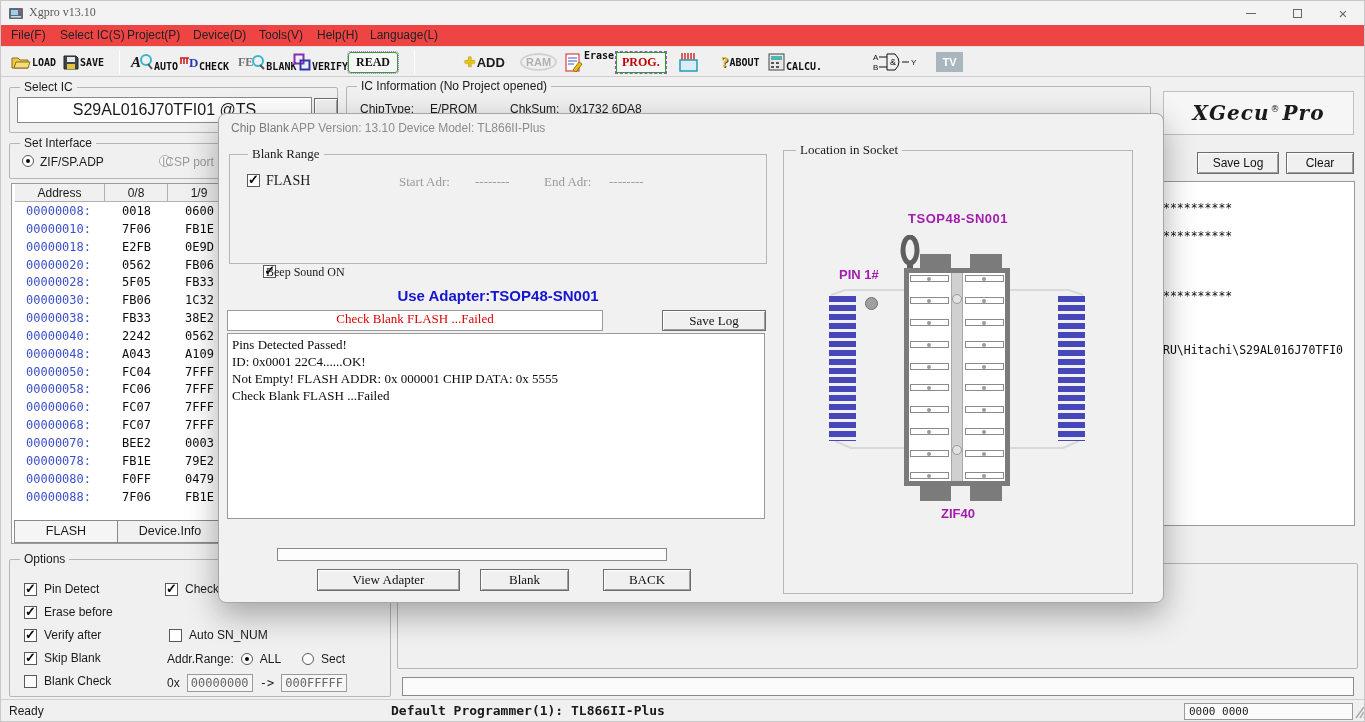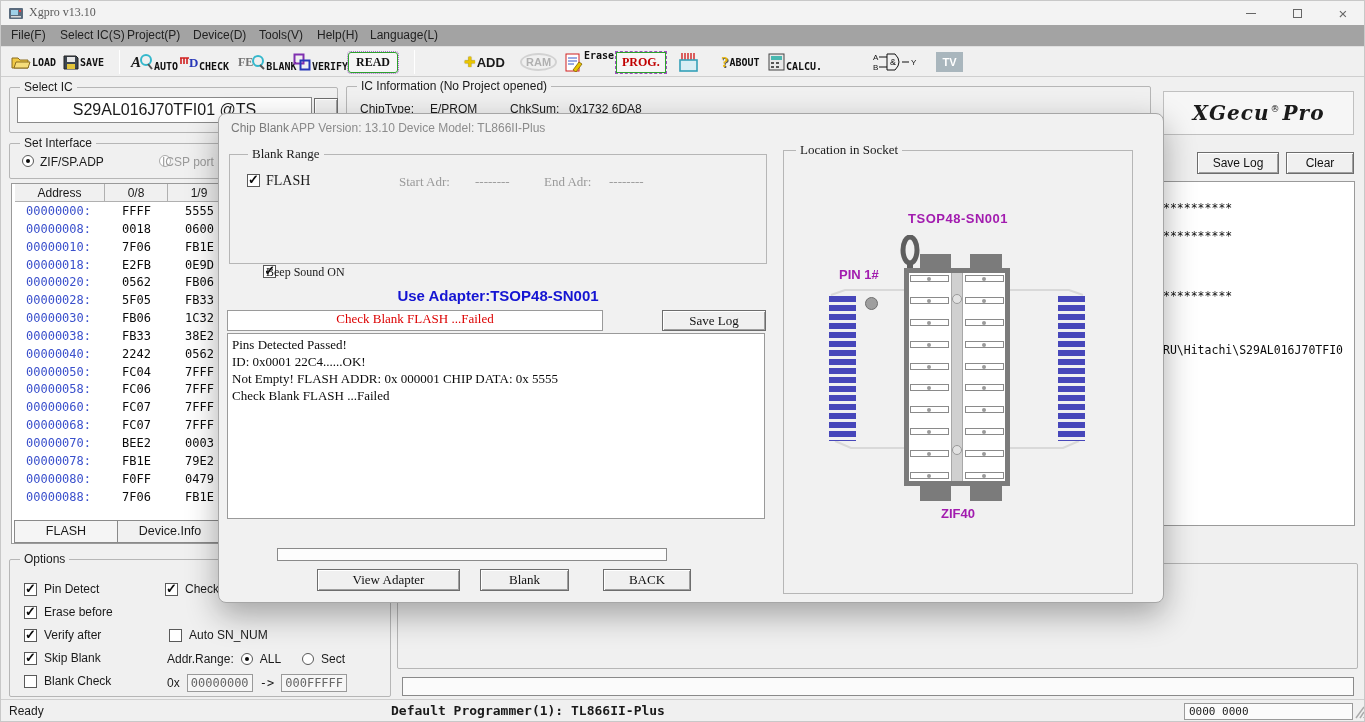--- a/index.html
+++ b/index.html
@@ -6,21 +6,21 @@
   *{box-sizing:border-box;}
   #app{position:relative;width:1365px;height:722px;background:#f0f0f0;
        font-family:"Liberation Sans",sans-serif;font-size:12px;color:#1a1a1a;
        overflow:hidden;border:1px solid #c8c8c8;}
   .abs{position:absolute;}
   
   #titlebar{position:absolute;left:0;top:0;width:100%;height:24px;background:#f3f3f3;}
   #title-text{position:absolute;left:28px;top:4px;color:#5a5a5a;font-size:12px;font-family:Liberation Serif, serif;}
   .winbtn{position:absolute;top:0;width:46px;height:24px;display:flex;align-items:center;justify-content:center;color:#666;}
   
-  #menubar{position:absolute;left:0;top:24px;width:100%;height:21px;background:#a3a3a3;}
+  #menubar{position:absolute;left:0;top:24px;width:100%;height:21px;background:#ef4444;}
   .mitem{position:absolute;top:0;height:21px;line-height:21px;color:#222;padding:0 2px;}
   
   #toolbar{position:absolute;left:0;top:45px;width:100%;height:31px;background:#f0f0f0;border-top:1px solid #e0e0e0;border-bottom:1px solid #cfcfcf;}
   .titem{position:absolute;top:2px;height:26px;display:flex;align-items:center;gap:1px;}
   .tlabel{font:bold 10px "DejaVu Sans Mono",monospace;color:#111;}
   .sub{align-self:flex-end;margin-bottom:3px;}
   .tsep{position:absolute;top:3px;width:1px;height:24px;background:#c4c4c4;border-right:1px solid #fff;}
   .read-box{border:1px solid #2da12d;outline:1px dotted #b070d0;border-radius:3px;padding:2px 7px;font:bold 12px "Liberation Serif",serif;color:#111;background:#f6f6f6;}
   .prog-box{border:1px solid #2da12d;outline:1px dashed #a050c0;padding:2px 5px;font:bold 12px "Liberation Serif",serif;color:#c00000;background:#f6f6f6;}
   .tv-box{width:27px;height:20px;background:#a9b6bd;color:#fff;font:bold 11px "Liberation Sans",sans-serif;display:flex;align-items:center;justify-content:center;}
@@ -238,25 +238,20 @@
     <span class="rad dis abs" style="left:134px;top:11px"></span>
     <span class="abs dis-lbl" style="left:152px;top:11px">ICSP port</span>
   </div>
 
   <div id="buffer-table">
     <div class="t-head" style="left:3px;width:90px">Address</div>
     <div class="t-head" style="left:93px;width:63px">0/8</div>
     <div class="t-head" style="left:156px;width:63px">1/9</div>
     <div id="buffer-rows">
         <div class="t-row">
-          <div class="t-cell c0">00000000:</div>
-          <div class="t-cell c1">FFFF</div>
-          <div class="t-cell c2">5555</div>
-        </div>
-        <div class="t-row">
           <div class="t-cell c0">00000008:</div>
           <div class="t-cell c1">0018</div>
           <div class="t-cell c2">0600</div>
         </div>
         <div class="t-row">
           <div class="t-cell c0">00000010:</div>
           <div class="t-cell c1">7F06</div>
           <div class="t-cell c2">FB1E</div>
         </div>
         <div class="t-row">
@@ -281,20 +276,25 @@
         </div>
         <div class="t-row">
           <div class="t-cell c0">00000038:</div>
           <div class="t-cell c1">FB33</div>
           <div class="t-cell c2">38E2</div>
         </div>
         <div class="t-row">
           <div class="t-cell c0">00000040:</div>
           <div class="t-cell c1">2242</div>
           <div class="t-cell c2">0562</div>
+        </div>
+        <div class="t-row">
+          <div class="t-cell c0">00000048:</div>
+          <div class="t-cell c1">A043</div>
+          <div class="t-cell c2">A109</div>
         </div>
         <div class="t-row">
           <div class="t-cell c0">00000050:</div>
           <div class="t-cell c1">FC04</div>
           <div class="t-cell c2">7FFF</div>
         </div>
         <div class="t-row">
           <div class="t-cell c0">00000058:</div>
           <div class="t-cell c1">FC06</div>
           <div class="t-cell c2">7FFF</div>

